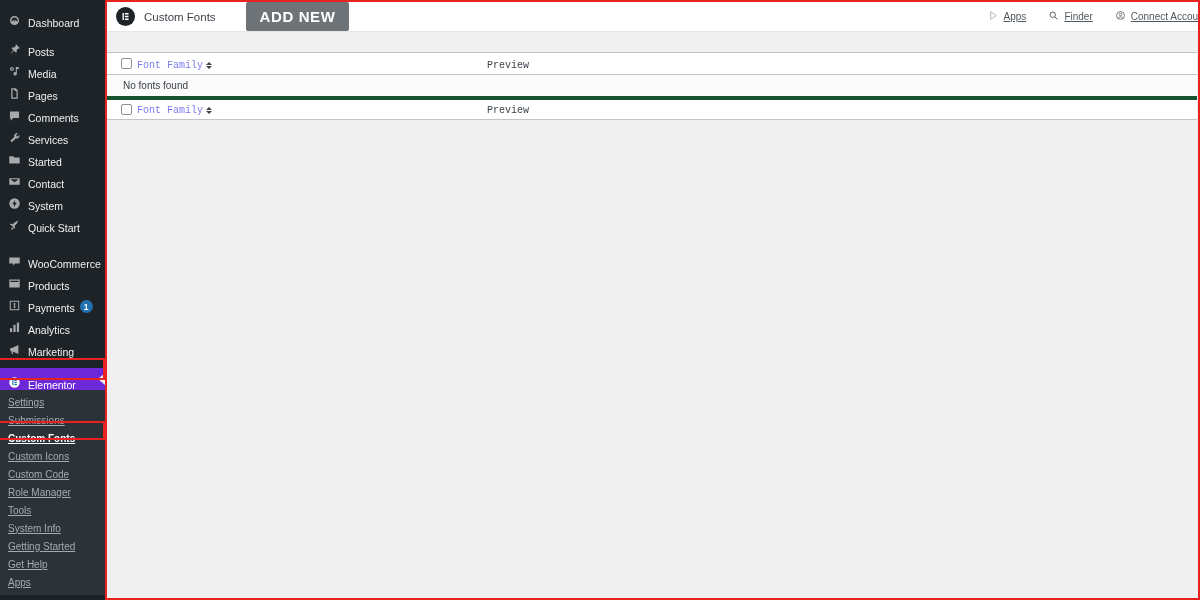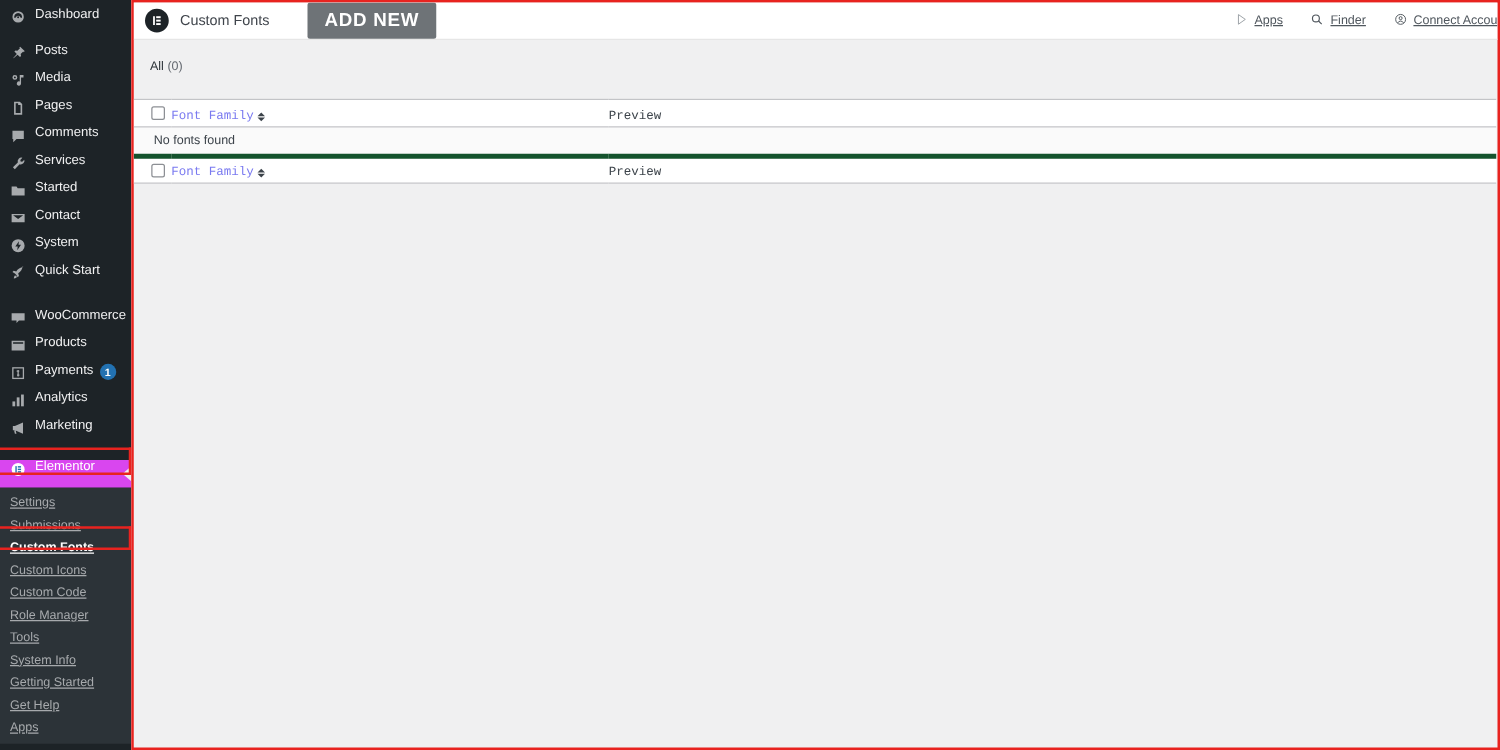--- a/index.html
+++ b/index.html
@@ -13,21 +13,21 @@
 
   
   #sidebar {
     width: 105px; height: 600px;
     background: #1d2327;
     flex: 0 0 105px;
     overflow: hidden;
     position: relative;
   }
   .menu-item {
-    display: flex; align-items: flex-start;
+    display: flex; align-items: flex-end;
     height: 22px;
     padding-left: 7px;
     color: #f0f0f1;
     font-size: 10.5px;
     white-space: nowrap;
     position: relative;
   }
   .menu-item .ico {
     width: 15px; height: 15px;
     margin-right: 6px;
@@ -45,21 +45,21 @@
     margin-left: 5px;
     border-radius: 7px;
     background: #2271b1;
     color: #fff;
     font-size: 8.5px; font-weight: bold;
     padding: 0 3px;
   }
 
   
   .menu-item.current {
-    background: #d946ef;
+    background: #6d28d9;
     color: #fff;
     font-weight: normal;
   }
   .menu-item.current .ico { color: #fff; }
   .menu-item.current .arrow {
     position: absolute; right: 0; top: 50%;
     transform: translateY(-50%);
     width: 0; height: 0;
     border-top: 6px solid transparent;
     border-bottom: 6px solid transparent;
@@ -447,23 +447,20 @@
               <circle cx="10" cy="8.2" r="2.2"></circle>
               <path d="M5.8 15.2a4.6 4.6 0 018.4 0"></path>
             </svg>
         </span>
         <span>Connect Accou</span>
       </a>
     </header>
 
     <div id="content">
 
-      <div class="subsubsub">
-        <a href="#" style="color:#2c3338;text-decoration:none"><span>All</span> <span class="cnt">(0)</span></a>
-      </div>
 
       <table class="wp-list">
         <thead>
           <tr>
             <th class="col-cb">
               <span class="cb-box"></span>
             </th>
             <th class="col-name">
               <a class="sortlink" href="#">
                 <span>Font Family</span>

